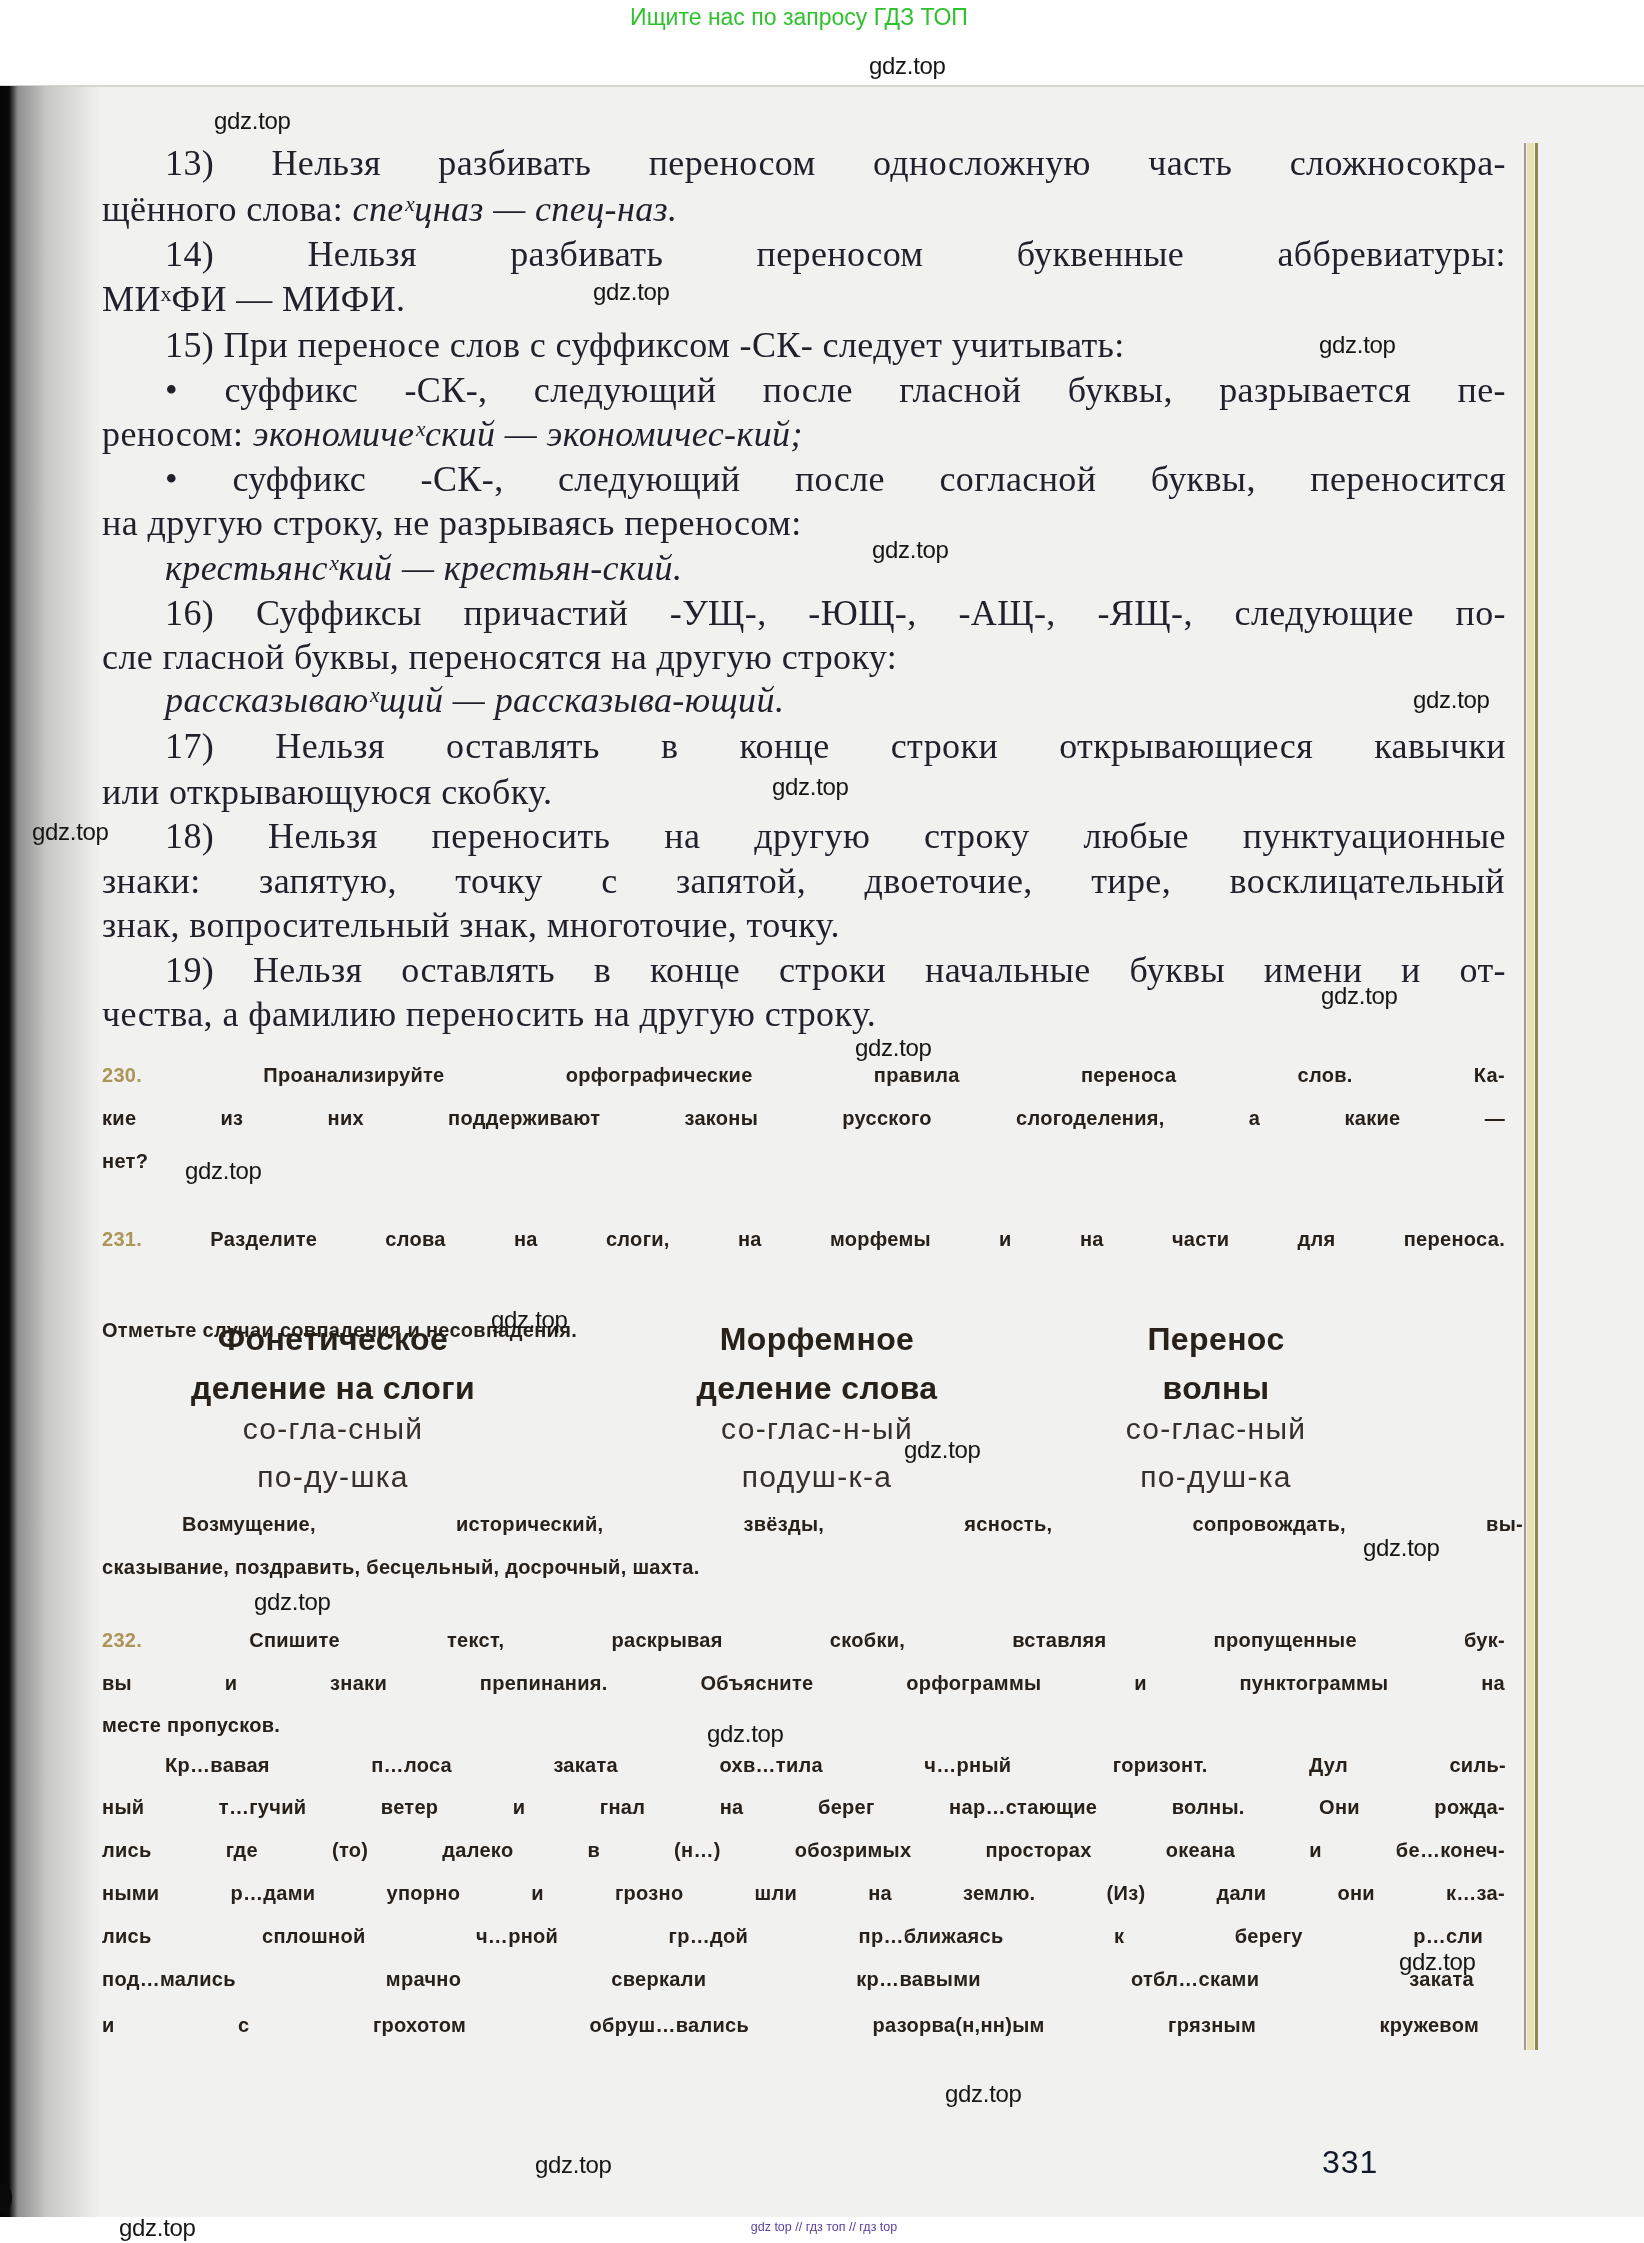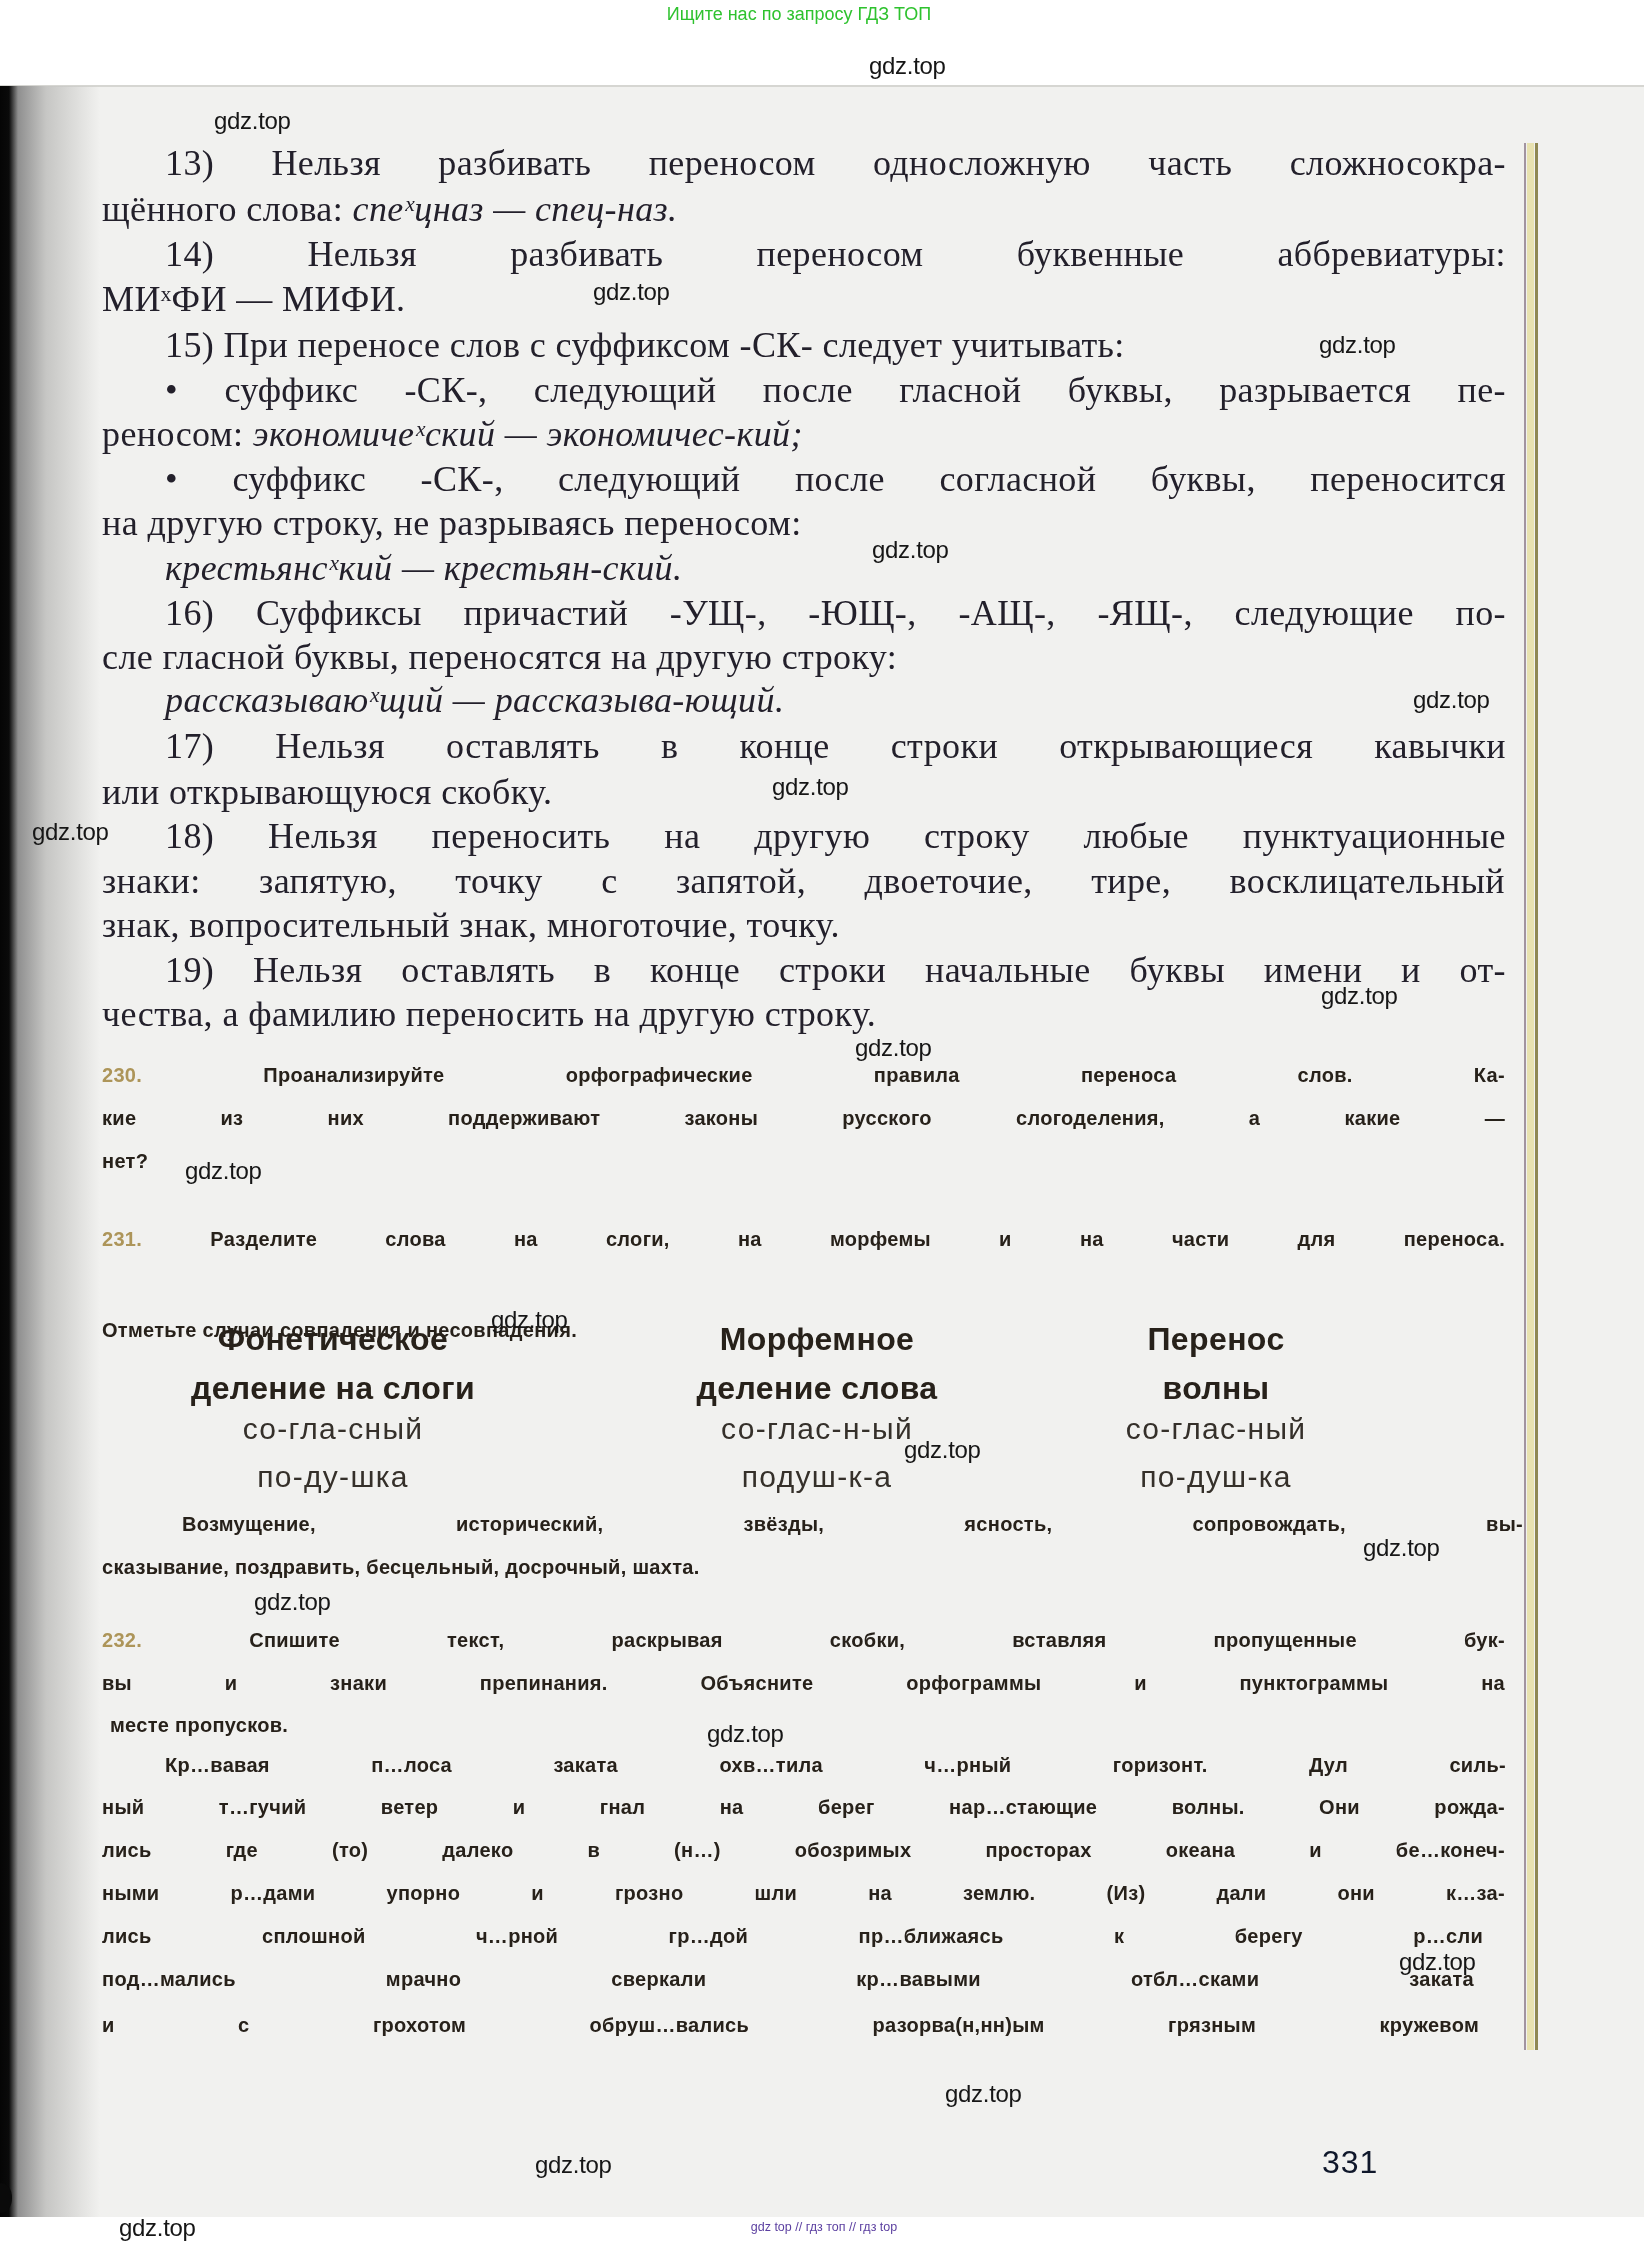--- a/index.html
+++ b/index.html
@@ -12,21 +12,21 @@
         font-family:"Liberation Sans","DejaVu Sans",sans-serif;}
   .paper{position:absolute;left:0;top:86px;width:1644px;height:2131px;background:var(--paper);}
   .top-edge-line{position:absolute;left:0;top:85px;width:1644px;height:1.8px;background:#d6d6d2;}
   .spine-shadow{position:absolute;left:0;top:86px;width:102px;height:2131px;
         background:linear-gradient(90deg,#050505 0px,#0a0a0a 9px,#8f8f8f 18px,#c6c6c4 46px,rgba(241,241,239,0) 100px);}
   .border-line{position:absolute;top:143px;height:1907px;}
   .border-line.b1{left:1524px;width:1.8px;background:var(--border1);}
   .border-line.b2{left:1527px;width:7.1px;background:var(--border2);}
   .border-line.b3{left:1535px;width:2.7px;background:var(--border3);}
   .green-note{position:absolute;top:3.6px;left:799px;transform:translateX(-50%);
-        font-size:18px;color:var(--green);white-space:nowrap;}
+        font-size:23px;color:var(--green);white-space:nowrap;}
   .footer-links{position:absolute;top:2220px;left:824px;transform:translateX(-50%);
         font-size:12.5px;color:var(--purple);white-space:nowrap;}
   .page-number{position:absolute;left:1322px;top:2144px;font-size:32px;color:#0f172a;letter-spacing:0.9px;}
   .corner-blob{position:absolute;left:-9px;top:2183px;width:21.4px;height:30px;background:#0a0a0a;border-radius:50%;}
   .line{position:absolute;line-height:1.15;white-space:nowrap;}
   .line.j{text-align:justify;text-align-last:justify;white-space:normal;}
   .serif{font-family:"Liberation Serif","DejaVu Serif",serif;font-size:36px;
          color:var(--ink-serif);letter-spacing:0.4px;}
   .sans{font-weight:bold;font-size:20px;color:var(--ink-sans);letter-spacing:0.3px;}
   .it{font-style:italic;}
@@ -71,21 +71,21 @@
       <div class="line serif" style="left: 102px; top: 994px;"><span>чества, а фамилию переносить на другую строку.</span></div>
       <div class="line sans j" style="left: 102px; top: 1064px; width: 1403px;"><span class="num">230. </span><span>Проанализируйте орфографические правила переноса слов. Ка-</span></div>
       <div class="line sans j" style="left: 102px; top: 1107px; width: 1403px;"><span>кие из них поддерживают законы русского слогоделения, а какие —</span></div>
       <div class="line sans" style="left: 102px; top: 1150px;"><span>нет?</span></div>
       <div class="line sans j" style="left: 102px; top: 1228px; width: 1403px;"><span class="num">231. </span><span>Разделите слова на слоги, на морфемы и на части для переноса.</span></div>
       <div class="line sans" style="left: 102px; top: 1271px; margin-top: 48px;"><span>Отметьте случаи совпадения и несовпадения.</span></div>
       <div class="line sans j" style="left: 182px; top: 1513px; width: 1341px;"><span>Возмущение, исторический, звёзды, ясность, сопровождать, вы-</span></div>
       <div class="line sans" style="left: 102px; top: 1556px;"><span>сказывание, поздравить, бесцельный, досрочный, шахта.</span></div>
       <div class="line sans j" style="left: 102px; top: 1629px; width: 1403px;"><span class="num">232. </span><span>Спишите текст, раскрывая скобки, вставляя пропущенные бук-</span></div>
       <div class="line sans j" style="left: 102px; top: 1672px; width: 1403px;"><span>вы и знаки препинания. Объясните орфограммы и пунктограммы на</span></div>
-      <div class="line sans" style="left: 102px; top: 1714px; margin-left: 8px;"><span>месте пропусков.</span></div>
+      <div class="line sans" style="left: 102px; top: 1714px;"><span>месте пропусков.</span></div>
       <div class="line sans j" style="left: 165px; top: 1754px; width: 1341px;"><span>Кр…вавая п…лоса заката охв…тила ч…рный горизонт. Дул силь-</span></div>
       <div class="line sans j" style="left: 102px; top: 1796px; width: 1403px;"><span>ный т…гучий ветер и гнал на берег нар…стающие волны. Они рожда-</span></div>
       <div class="line sans j" style="left: 102px; top: 1839px; width: 1403px;"><span>лись где (то) далеко в (н…) обозримых просторах океана и бе…конеч-</span></div>
       <div class="line sans j" style="left: 102px; top: 1882px; width: 1403px;"><span>ными р…дами упорно и грозно шли на землю. (Из) дали они к…за-</span></div>
       <div class="line sans j" style="left: 102px; top: 1925px; width: 1381px;"><span>лись сплошной ч…рной гр…дой пр…ближаясь к берегу р…сли</span></div>
       <div class="line sans j" style="left: 102px; top: 1968px; width: 1372px;"><span>под…мались мрачно сверкали кр…вавыми отбл…сками заката</span></div>
       <div class="line sans j" style="left: 102px; top: 2014px; width: 1377px;"><span>и с грохотом обруш…вались разорва(н,нн)ым грязным кружевом</span></div>
     </div>
   <div id="table-layer">
       <div class="cell th" style="left: 333px; top: 1322px;">Фонетическое</div>

